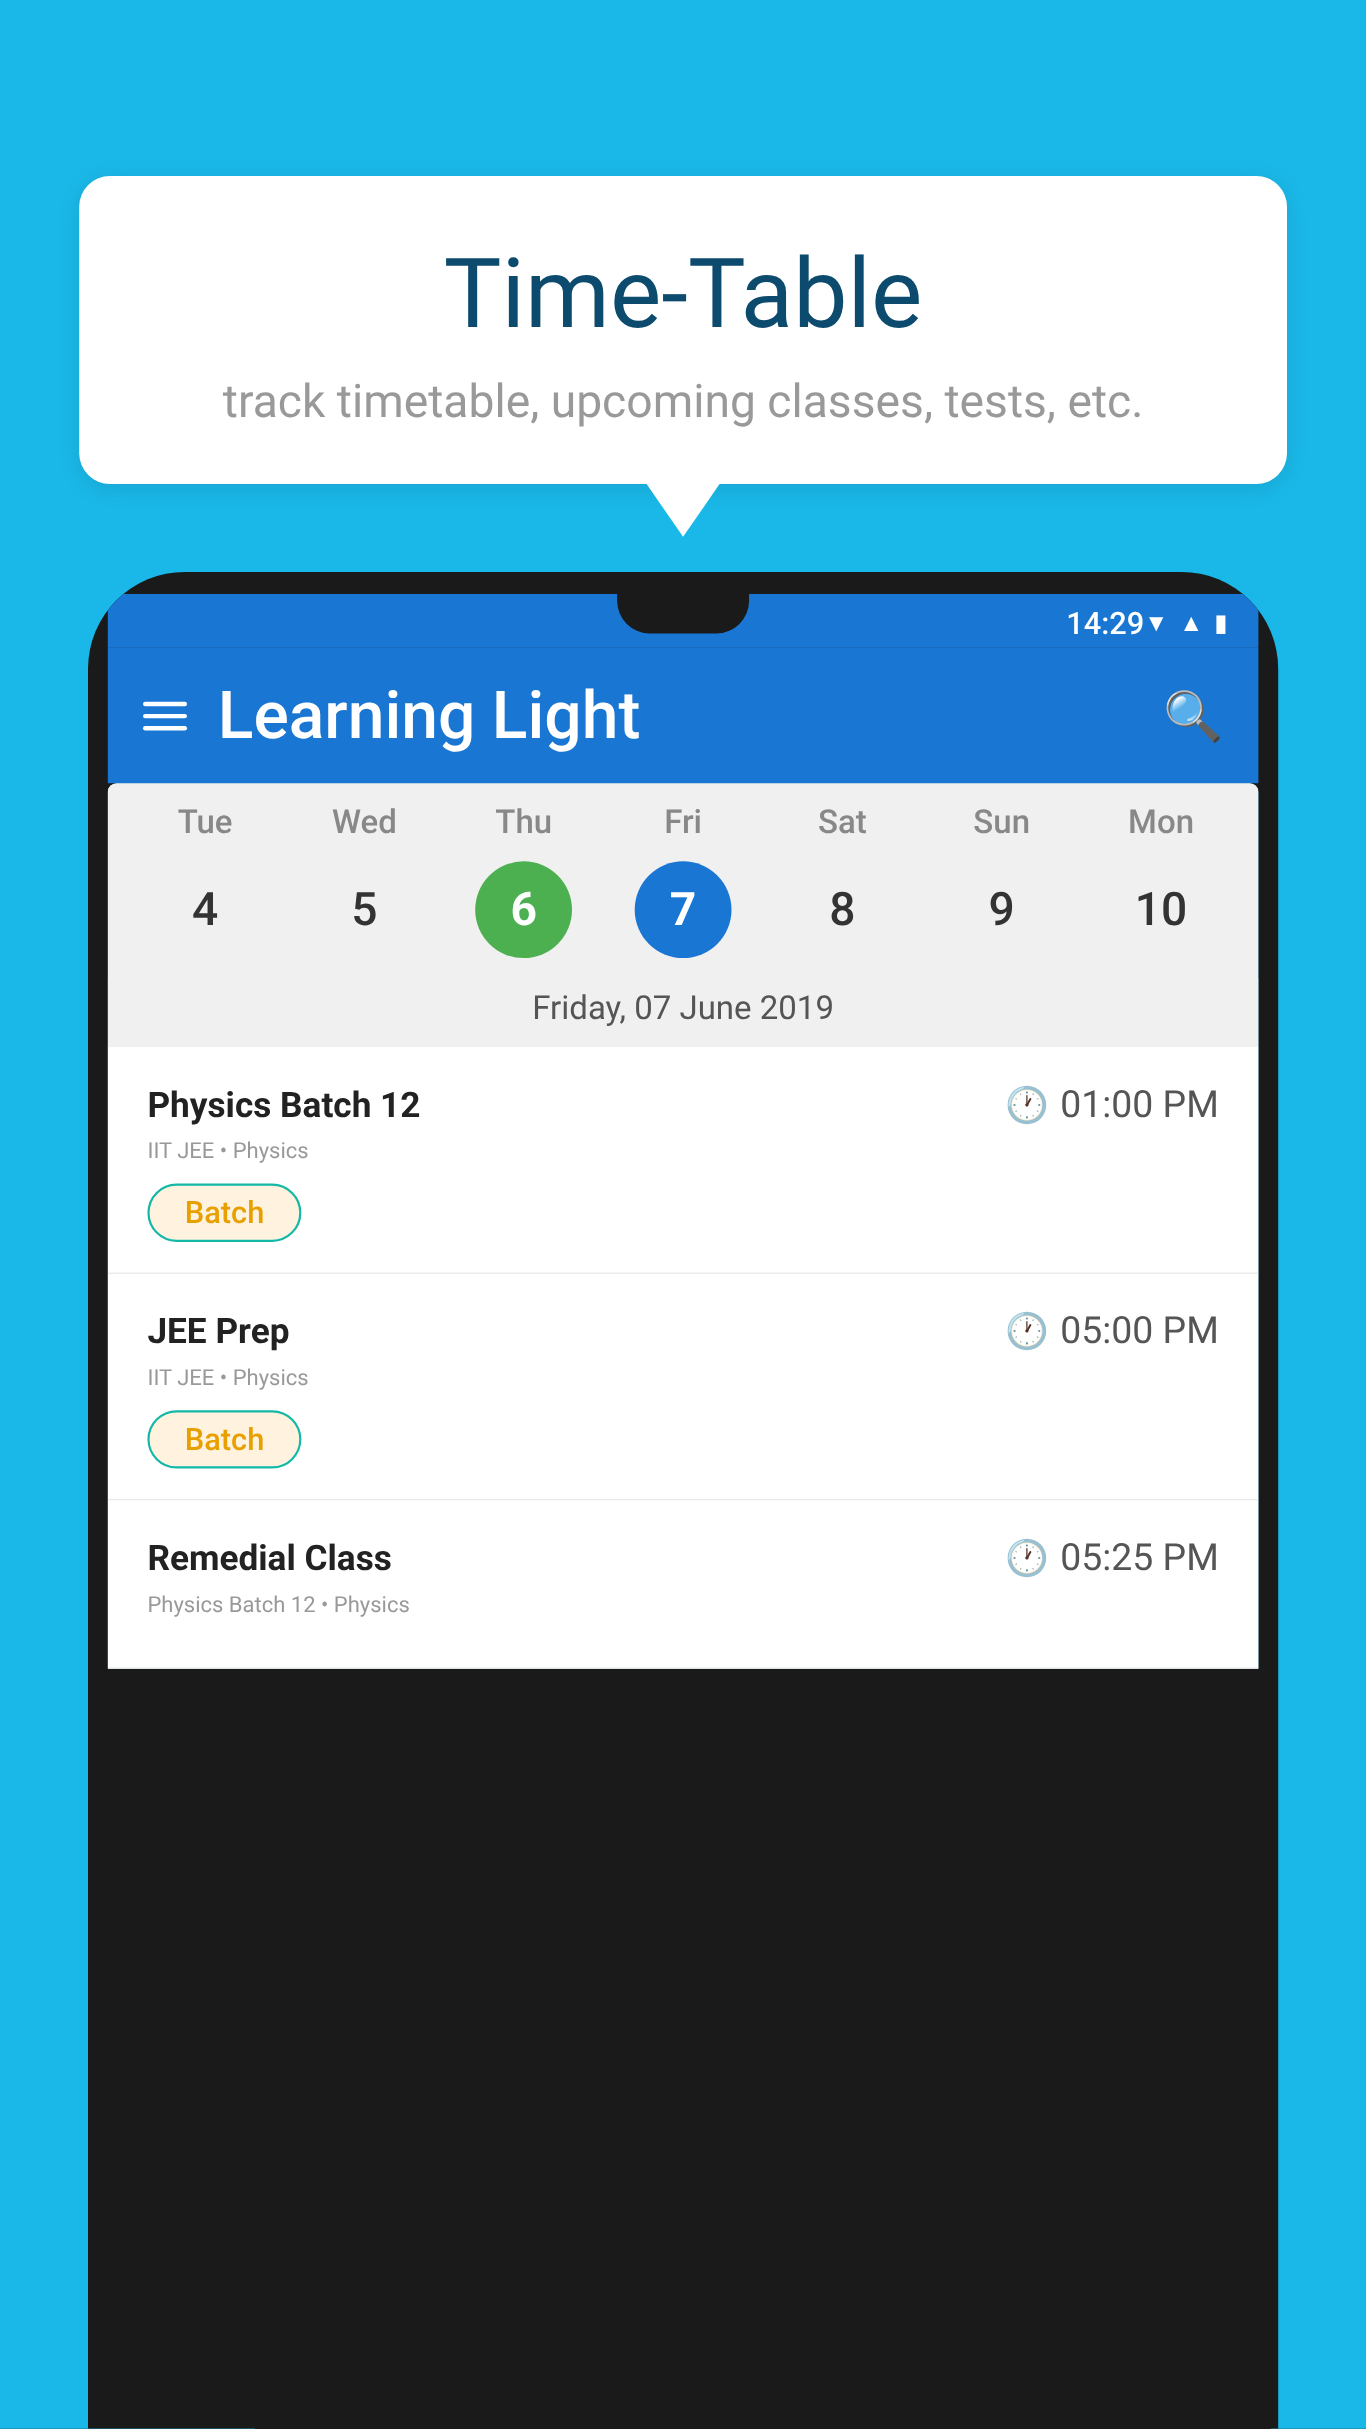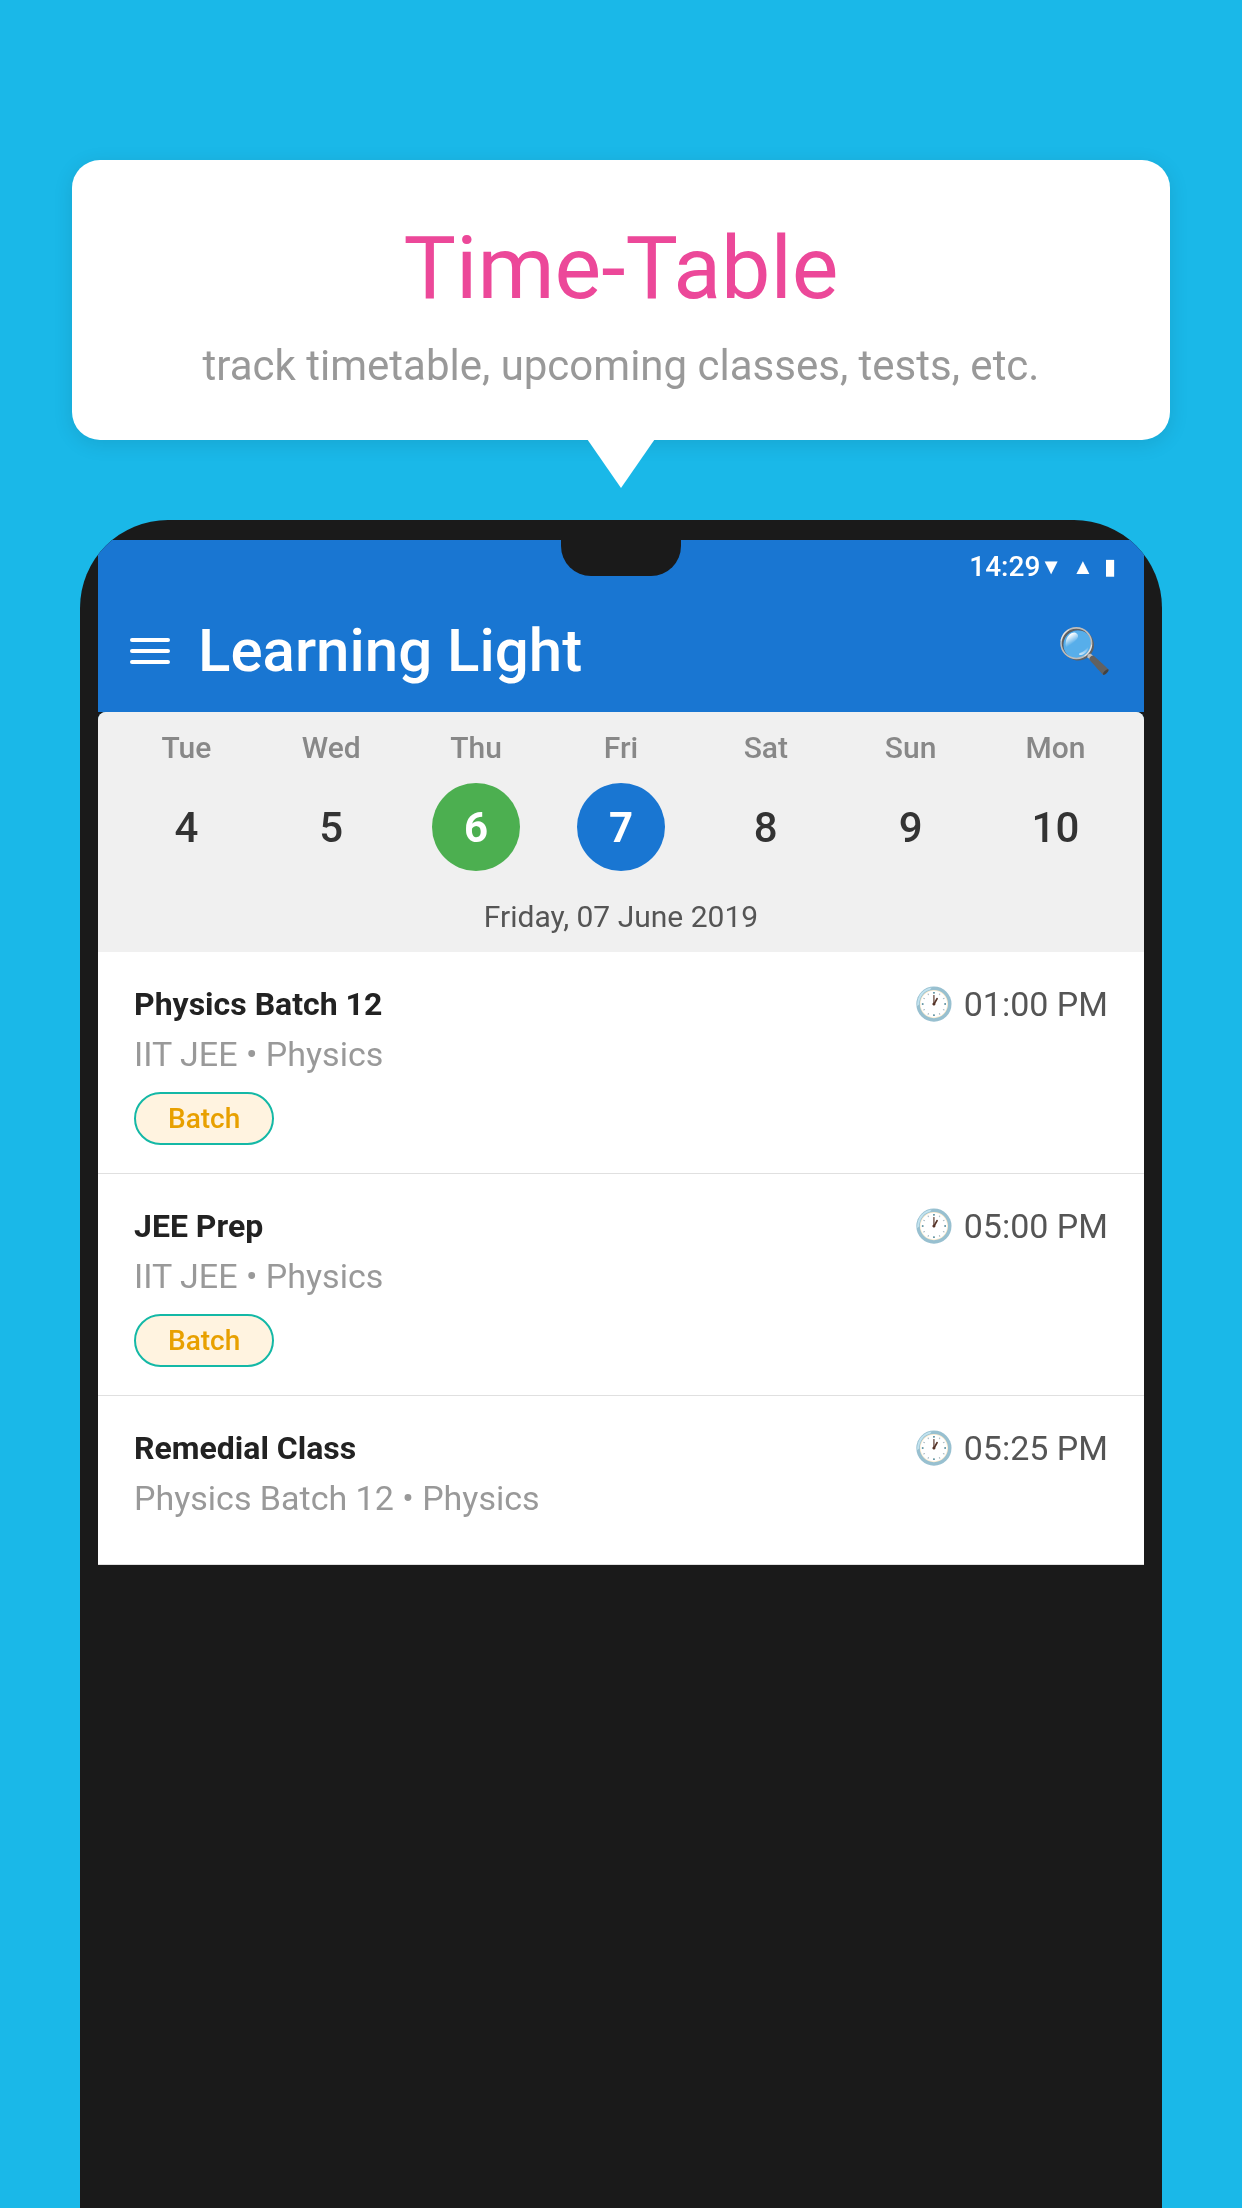--- a/index.html
+++ b/index.html
@@ -36,21 +36,21 @@
       width: 0;
       height: 0;
       border-left: 36px solid transparent;
       border-right: 36px solid transparent;
       border-top: 52px solid white;
     }
 
     .bubble-title {
       font-size: 88px;
       font-weight: 400;
-      color: #ec4899;
+      color: #0c4a6e;
       line-height: 1.1;
       margin-bottom: 24px;
     }
 
     .bubble-subtitle {
       font-size: 42px;
       color: #999;
       font-weight: 400;
     }
 
@@ -227,21 +227,21 @@
       font-size: 34px;
     }
 
     .clock-icon {
       font-size: 32px;
       color: #888;
     }
 
     .schedule-subtitle {
       color: #999;
-      font-size: 34px;
+      font-size: 20px;
       margin-bottom: 18px;
     }
 
     .batch-tag {
       display: inline-block;
       background: #fff3e0;
       color: #e8a000;
       border: 2px solid #14b8a6;
       border-radius: 28px;
       padding: 8px 32px;

